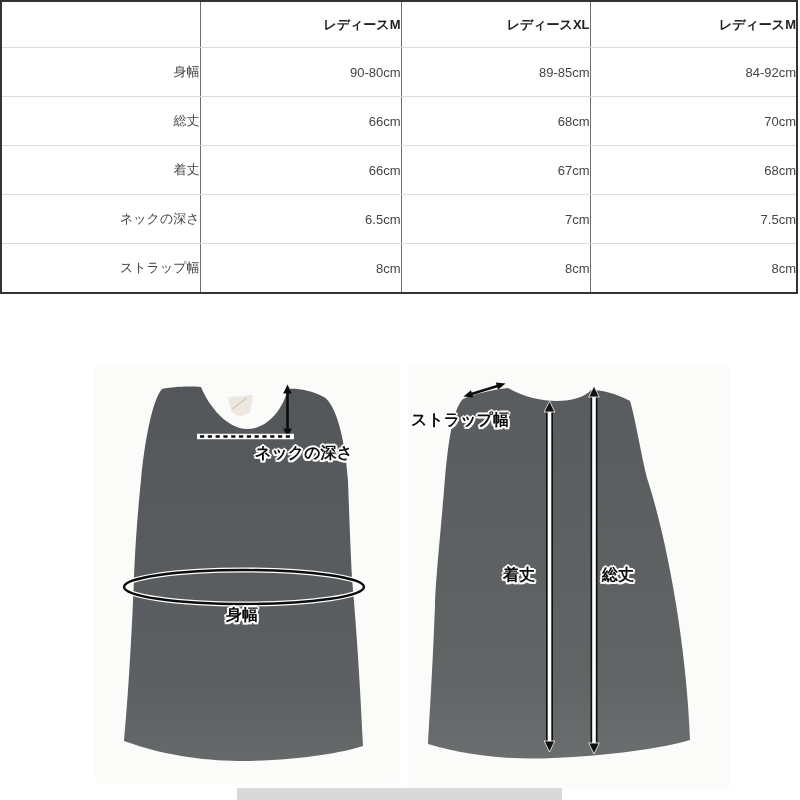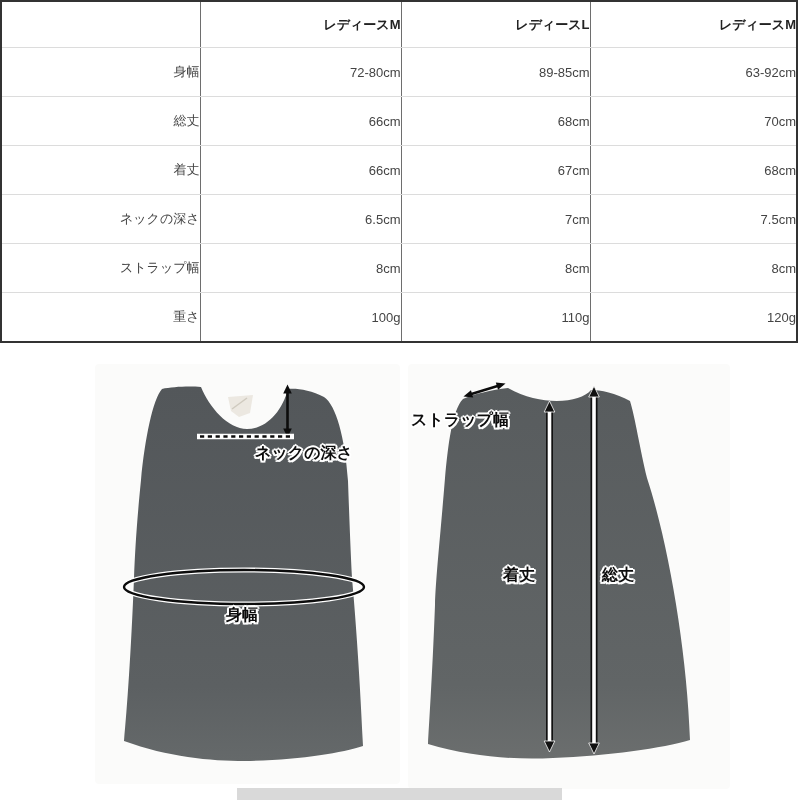--- a/index.html
+++ b/index.html
@@ -45,30 +45,30 @@
     <colgroup>
       <col style="width:199px">
         <col style="width:201px">
         <col style="width:189px">
         <col style="width:207px">
     </colgroup>
     <thead>
       <tr>
         <th></th>
         <th>レディースM</th>
-        <th>レディースL</th>
+        <th>レディースXL</th>
         <th>レディースM</th>
       </tr>
     </thead>
     <tbody>
       <tr>
         <th>身幅</th>
-        <td>72-80cm</td>
+        <td>90-80cm</td>
         <td>89-85cm</td>
-        <td>63-92cm</td>
+        <td>84-92cm</td>
       </tr>
       <tr>
         <th>総丈</th>
         <td>66cm</td>
         <td>68cm</td>
         <td>70cm</td>
       </tr>
       <tr>
         <th>着丈</th>
         <td>66cm</td>
@@ -79,26 +79,20 @@
         <th>ネックの深さ</th>
         <td>6.5cm</td>
         <td>7cm</td>
         <td>7.5cm</td>
       </tr>
       <tr>
         <th>ストラップ幅</th>
         <td>8cm</td>
         <td>8cm</td>
         <td>8cm</td>
-      </tr>
-      <tr>
-        <th>重さ</th>
-        <td>100g</td>
-        <td>110g</td>
-        <td>120g</td>
       </tr>
     </tbody>
   </table>
 
   <div class="diagram">
     <div class="photo-bg front"></div>
     <div class="photo-bg back"></div>
 
     <svg width="800" height="456" viewBox="0 344 800 456">
       <defs>

